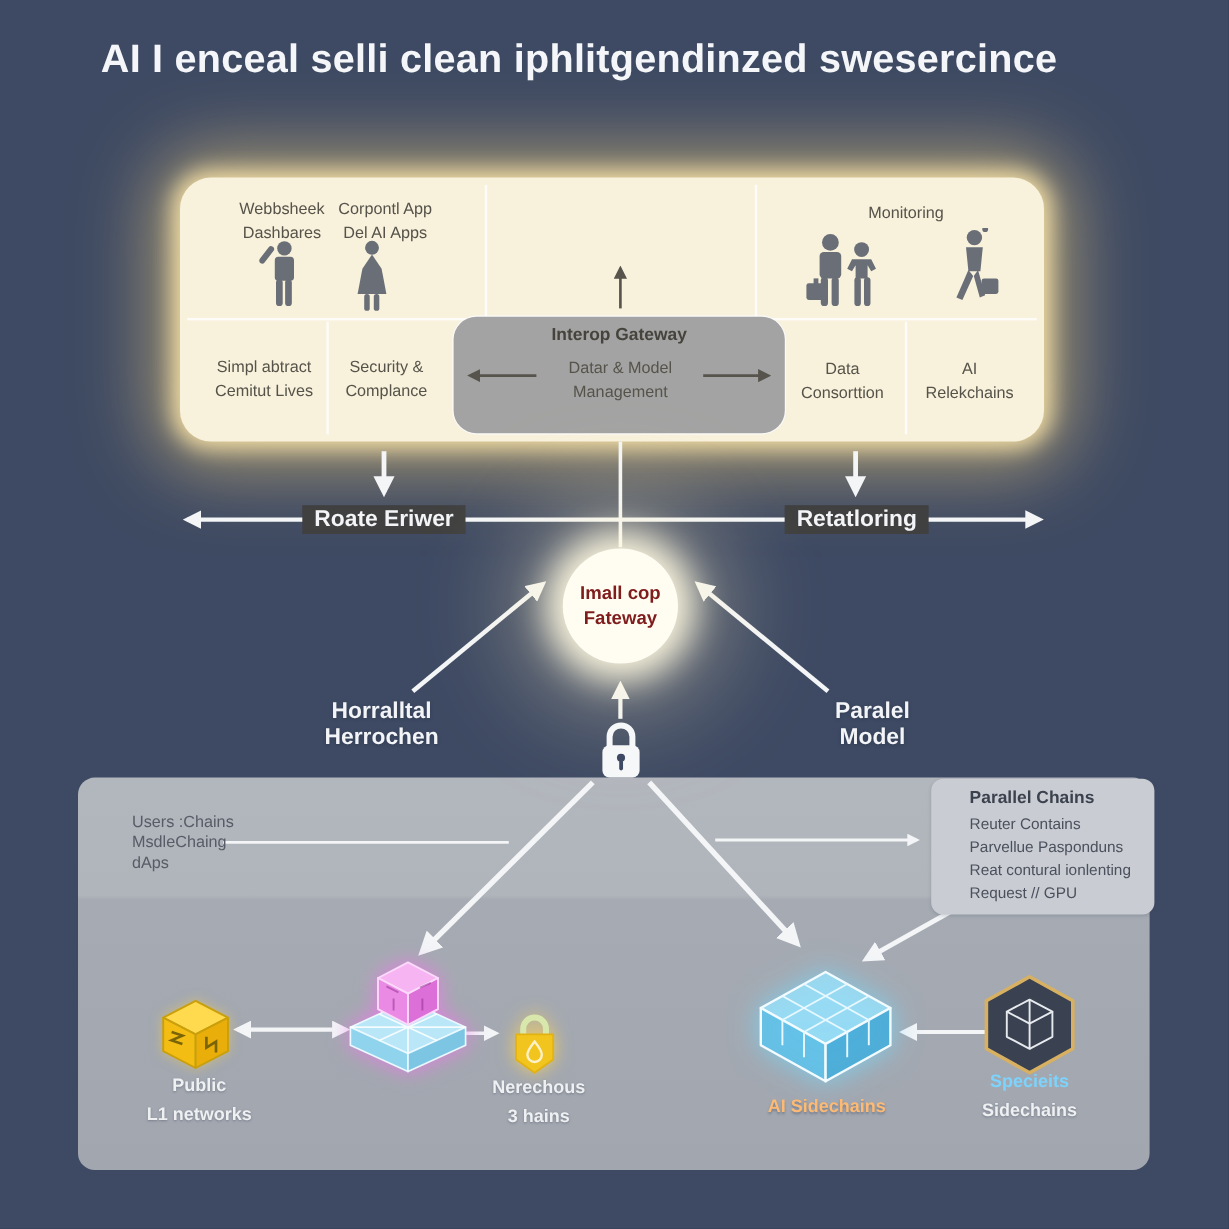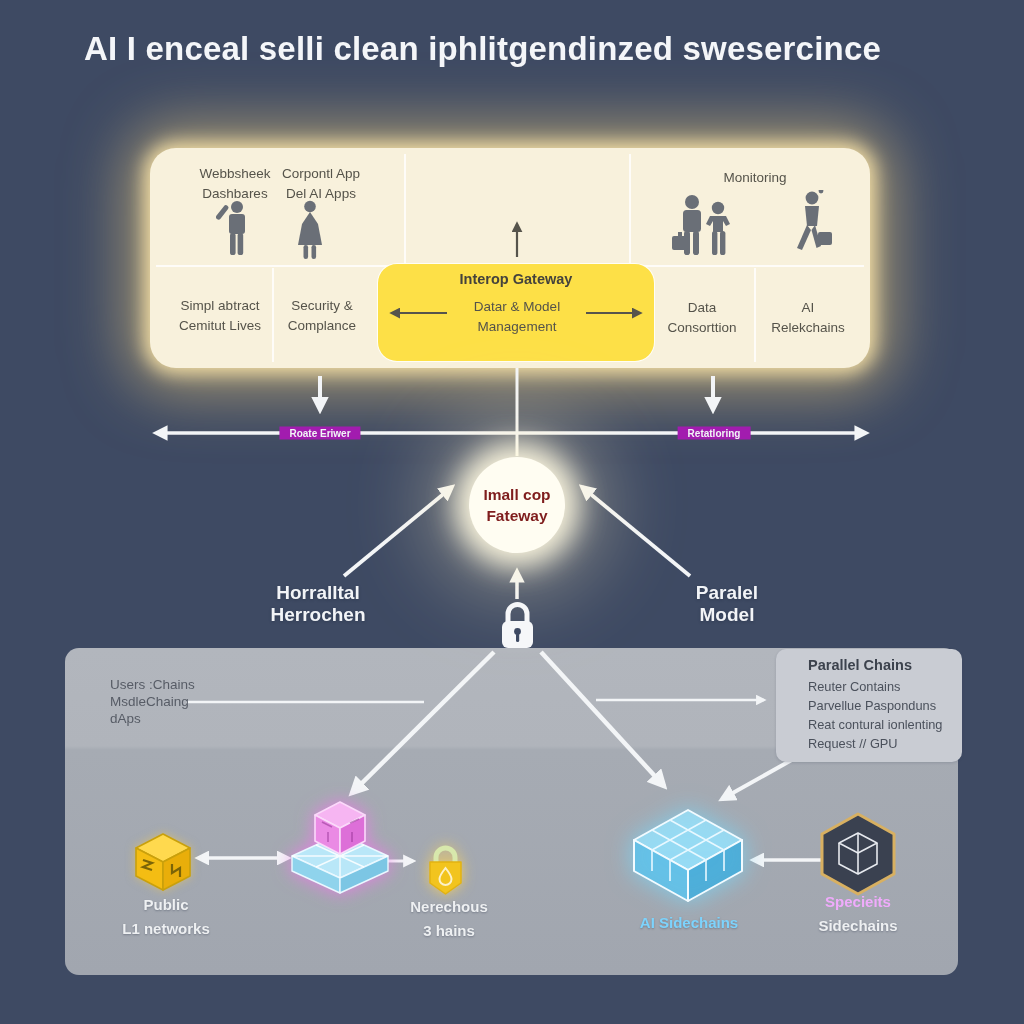--- a/index.html
+++ b/index.html
@@ -11,45 +11,45 @@
   #title{left:84px;top:30px;font-size:33px;font-weight:700;color:#f4f6f9;letter-spacing:.2px;}
 
   
   #cream{left:150px;top:148px;width:720px;height:220px;background:#f8f1dc;border-radius:26px;
          box-shadow:0 0 18px 6px rgba(250,228,170,.9),0 0 60px 24px rgba(244,210,130,.55);}
   .cdivv{position:absolute;width:1.5px;background:rgba(255,255,255,.8);}
   .cdivh{position:absolute;height:1.5px;background:rgba(255,255,255,.8);}
   .clabel{position:absolute;font-size:13.5px;line-height:20px;color:#55534a;font-weight:500;text-align:center;}
   .person{fill:#6a6f77;}
   #gwbox{position:absolute;left:227px;top:115px;width:278px;height:99px;border-radius:20px;
-         background:#fde047;border:1.5px solid rgba(255,255,255,.95);box-sizing:border-box;}
+         background:#a3a3a3;border:1.5px solid rgba(255,255,255,.95);box-sizing:border-box;}
   .gwhead{position:absolute;left:0;right:0;top:7px;text-align:center;font-size:14.5px;font-weight:700;color:#45433c;}
 
   
   #circle{left:469px;top:457px;width:96px;height:96px;border-radius:50%;background:#fffdf2;
           box-shadow:0 0 28px 14px rgba(255,250,225,.95),0 0 80px 40px rgba(255,240,195,.38);
           display:flex;align-items:center;justify-content:center;z-index:5;}
   #circle .t{font-size:15.5px;line-height:21px;font-weight:700;color:#7f1d1d;text-align:center;}
   .wlabel{position:absolute;color:#f2f4f7;font-weight:700;text-align:center;font-size:19px;line-height:22px;
           text-shadow:0 1px 3px rgba(30,40,60,.4);z-index:6;}
-  .busmask{position:absolute;transform:translate(-50%,-50%);background:#a21caf;padding:1px 10px;
-           color:#f2f4f7;font-weight:700;font-size:10px;z-index:4;white-space:nowrap;}
+  .busmask{position:absolute;transform:translate(-50%,-50%);background:#404040;padding:1px 10px;
+           color:#f2f4f7;font-weight:700;font-size:19px;z-index:4;white-space:nowrap;}
 
   
   #gray{left:65px;top:648px;width:893px;height:327px;border-radius:14px;
         background:linear-gradient(180deg,#b2b6bd 0px,#b0b4bb 98px,#a6abb3 102px,#a1a6af 100%);z-index:1;}
   #leftlist{left:110px;top:676px;font-size:13.5px;line-height:17px;color:#575c66;z-index:4;font-weight:500;}
   #infobox{left:776px;top:649px;width:186px;border-radius:10px;background:#c9ccd3;z-index:4;
            padding:8px 14px 9px 32px;box-sizing:border-box;box-shadow:0 1px 3px rgba(60,70,90,.2);}
   #infobox .ti{font-size:14.5px;font-weight:700;color:#3c424d;margin-bottom:4px;}
   #infobox .it{font-size:12.8px;color:#4b515c;line-height:19px;}
 
   .nodelabel{position:absolute;text-align:center;font-size:15px;font-weight:600;color:#eef0f2;
              line-height:24px;text-shadow:0 1px 2px rgba(40,50,70,.35);z-index:6;}
-  .darktxt{color:#f0abfc;text-shadow:none;text-align:center;}
+  .darktxt{color:#7dd3fc;text-shadow:none;text-align:center;}
 
   svg.icon{display:block;}
   #svgflow{position:absolute;left:0;top:0;z-index:3;pointer-events:none;}
   .glowpink{filter:drop-shadow(0 0 9px rgba(240,120,235,.85));}
   .glowblue{filter:drop-shadow(0 0 12px rgba(120,215,250,.9));}
   .glowgold{filter:drop-shadow(0 0 7px rgba(250,210,90,.85));}
   .glowyel{filter:drop-shadow(0 0 5px rgba(250,205,70,.5));}
   .z5{z-index:5;}
 </style>
 </head>
@@ -277,21 +277,21 @@
   </svg>
 
   <div class="nodelabel" style="left:96px;top:893px;width:140px;">
     <span>Public</span><br>
     <span>L1 networks</span>
   </div>
   <div class="nodelabel" style="left:379px;top:895px;width:140px;">
     <span>Nerechous</span><br>
     <span>3 hains</span>
   </div>
-  <div class="nodelabel" style="left:609px;top:911px;width:160px;color:#7dd3fc;">
+  <div class="nodelabel" style="left:609px;top:911px;width:160px;color:#fdba74;">
     <span>AI Sidechains</span>
   </div>
   <div class="nodelabel" style="left:788px;top:890px;width:140px;">
     <span class="darktxt">Specieits</span><br>
     <span>Sidechains</span>
   </div>
 
 </div>
 
 </body></html>

